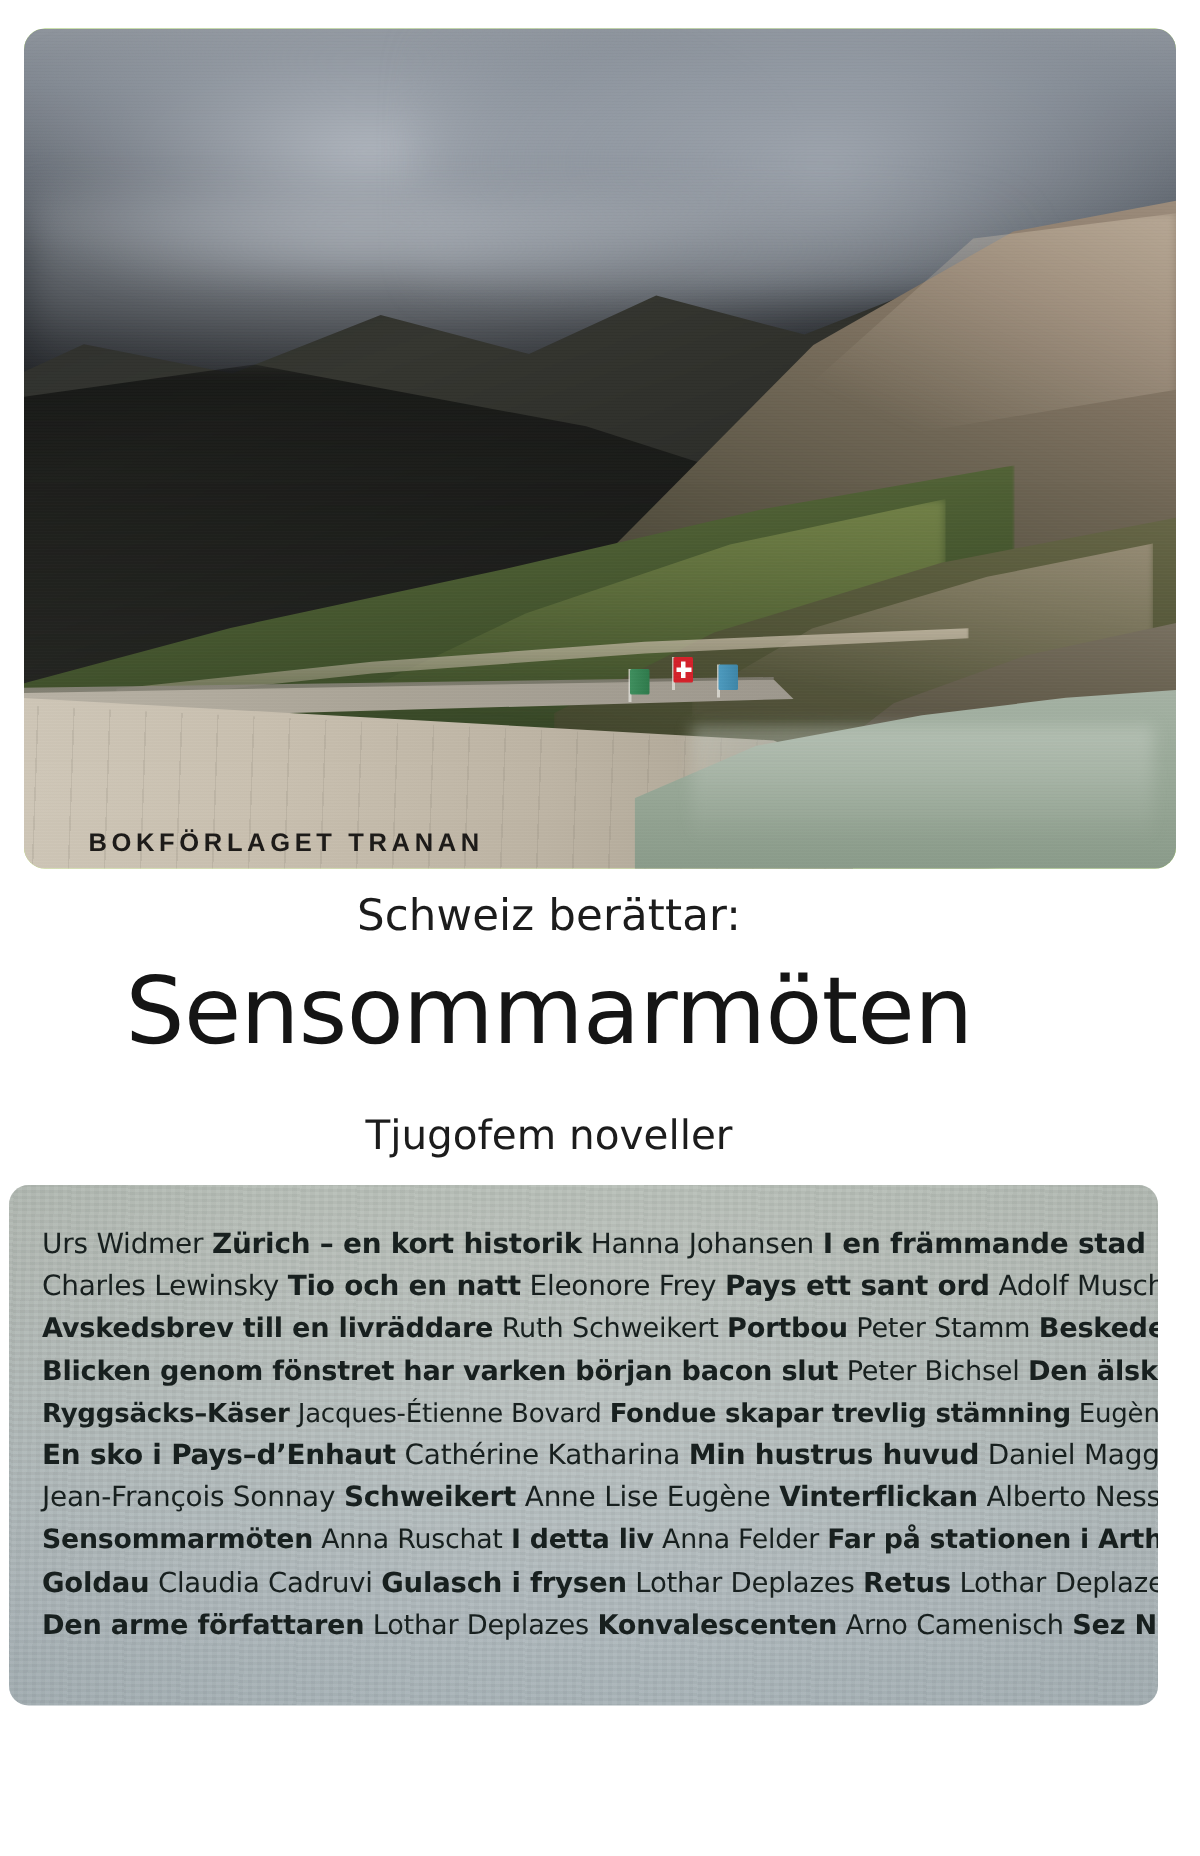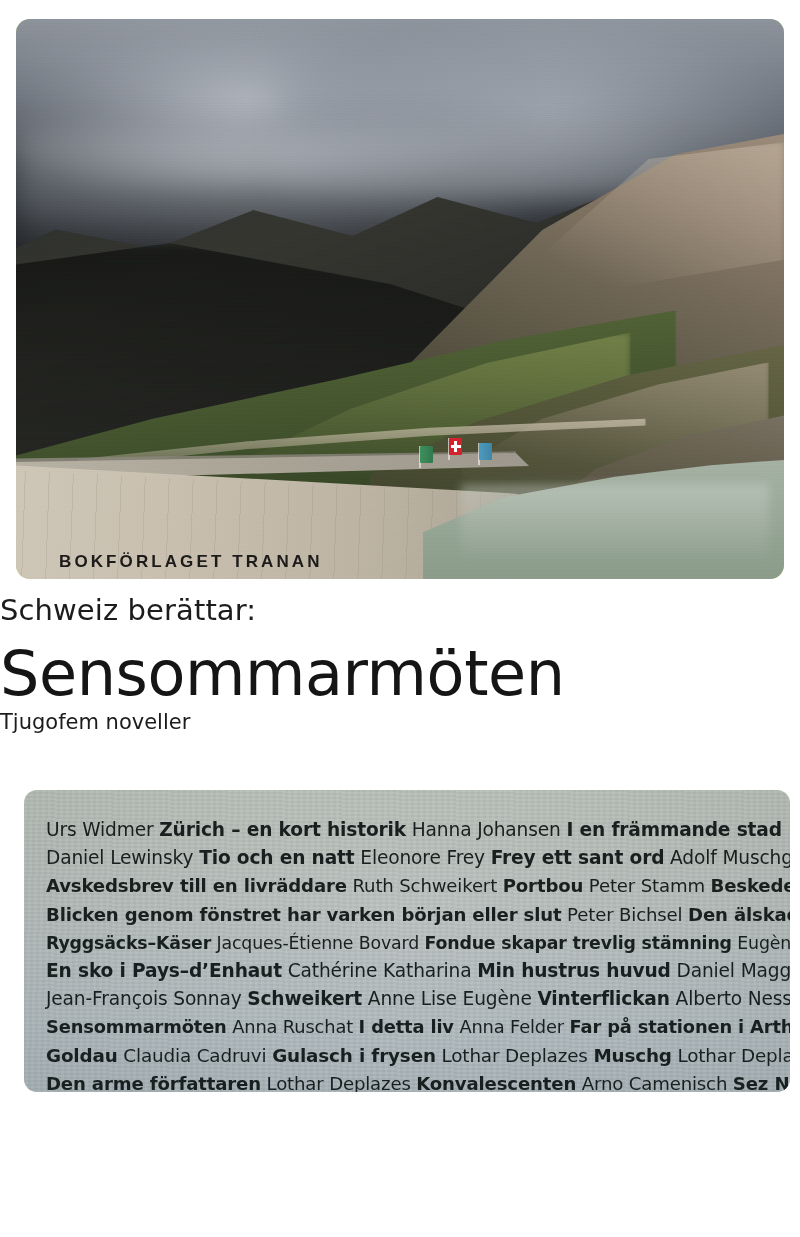--- a/index.html
+++ b/index.html
@@ -307,21 +307,21 @@
     font-family: "Liberation Sans", sans-serif;
     white-space: nowrap;
   }
 
   
   .title-block {
     position: absolute;
     left: 0;
     top: 595px;
     width: 800px;
-    text-align: left;
+    text-align: center;
     padding-right: 68px;
     box-sizing: border-box;
   }
   .series-line {
     font-size: 29px;
     color: #1c1c1c;
     font-weight: 400;
     letter-spacing: .1px;
     line-height: 1.05;
     font-family: "DejaVu Sans", sans-serif;
@@ -329,35 +329,35 @@
   .main-title {
     font-size: 62px;
     color: #151515;
     font-weight: 400;
     letter-spacing: -0.4px;
     line-height: 1.18;
     margin-top: 12px;
     font-family: "DejaVu Sans", sans-serif;
   }
   .subtitle-line {
-    font-size: 21px;
+    font-size: 27px;
     color: #1c1c1c;
     font-weight: 400;
     line-height: 1.1;
-    margin-top: 0;
+    margin-top: 32px;
     font-family: "DejaVu Sans", sans-serif;
   }
 
   
   .contents {
     position: absolute;
-    left: 24px;
+    left: 6px;
     top: 790px;
     width: 766px;
-    height: 302px;
+    height: 347px;
     border-radius: 13px;
     background:
       linear-gradient(to bottom,
         #b7beb7 0%,
         #b4bbb6 18%,
         #b2bab8 38%,
         #b0b9ba 58%,
         #aeb8bb 78%,
         #aab5ba 100%);
     overflow: hidden;
@@ -443,25 +443,25 @@
     <div class="series-line">Schweiz berättar:</div>
     <div class="main-title">Sensommarmöten</div>
     <div class="subtitle-line">Tjugofem noveller</div>
   </div>
 
   <div class="contents">
     <div class="contents-texture"></div>
     <div class="contents-vignette"></div>
     <div class="contents-inner" id="toc">
         <div class="toc-line"><span class="aut">Urs Widmer </span><span class="ttl">Zürich – en kort historik</span><span class="aut">  Hanna Johansen </span><span class="ttl">I en främmande stad</span></div>
-        <div class="toc-line"><span class="aut">Daniel Lewinsky </span><span class="ttl">Tio och en natt</span><span class="aut">  Eleonore Frey </span><span class="ttl">Frey ett sant ord</span><span class="aut"> Adolf Muschg</span></div>
+        <div class="toc-line"><span class="aut">Charles Lewinsky </span><span class="ttl">Tio och en natt</span><span class="aut">  Eleonore Frey </span><span class="ttl">Pays ett sant ord</span><span class="aut"> Adolf Muschg</span></div>
         <div class="toc-line" style="font-size: 18.1px;"><span class="ttl">Avskedsbrev till en livräddare</span><span class="aut"> Ruth Schweikert </span><span class="ttl">Portbou</span><span class="aut"> Peter Stamm </span><span class="ttl">Beskedet</span></div>
-        <div class="toc-line" style="font-size: 18.1px;"><span class="ttl">Blicken genom fönstret har varken början eller slut</span><span class="aut"> Peter Bichsel </span><span class="ttl">Den älskade</span></div>
+        <div class="toc-line" style="font-size: 18.1px;"><span class="ttl">Blicken genom fönstret har varken början bacon slut</span><span class="aut"> Peter Bichsel </span><span class="ttl">Den älskade</span></div>
         <div class="toc-line" style="font-size: 17.35px;"><span class="ttl">Ryggsäcks–Käser</span><span class="aut"> Jacques-Étienne Bovard </span><span class="ttl">Fondue skapar trevlig stämning</span><span class="aut"> Eugène</span></div>
         <div class="toc-line"><span class="ttl">En sko i Pays–d’Enhaut</span><span class="aut"> Cathérine Katharina </span><span class="ttl">Min hustrus huvud</span><span class="aut"> Daniel Maggetti</span></div>
         <div class="toc-line"><span class="aut">Jean-François Sonnay </span><span class="ttl">Schweikert</span><span class="aut"> Anne Lise Eugène </span><span class="ttl">Vinterflickan</span><span class="aut">  Alberto Nessi</span></div>
         <div class="toc-line" style="font-size: 17.85px;"><span class="ttl">Sensommarmöten</span><span class="aut"> Anna Ruschat </span><span class="ttl">I detta liv</span><span class="aut"> Anna Felder </span><span class="ttl">Far på stationen i Arth–</span></div>
-        <div class="toc-line" style="font-size: 18.35px;"><span class="ttl">Goldau</span><span class="aut"> Claudia Cadruvi </span><span class="ttl">Gulasch i frysen</span><span class="aut"> Lothar Deplazes </span><span class="ttl">Muschg</span><span class="aut"> Lothar Deplazes</span></div>
+        <div class="toc-line" style="font-size: 18.35px;"><span class="ttl">Goldau</span><span class="aut"> Claudia Cadruvi </span><span class="ttl">Gulasch i frysen</span><span class="aut"> Lothar Deplazes </span><span class="ttl">Retus</span><span class="aut"> Lothar Deplazes</span></div>
         <div class="toc-line" style="font-size: 18.1px;"><span class="ttl">Den arme författaren</span><span class="aut"> Lothar Deplazes </span><span class="ttl">Konvalescenten</span><span class="aut"> Arno Camenisch </span><span class="ttl">Sez Ner</span></div>
       </div>
   </div>
 
 </div>
 
 </body></html>

